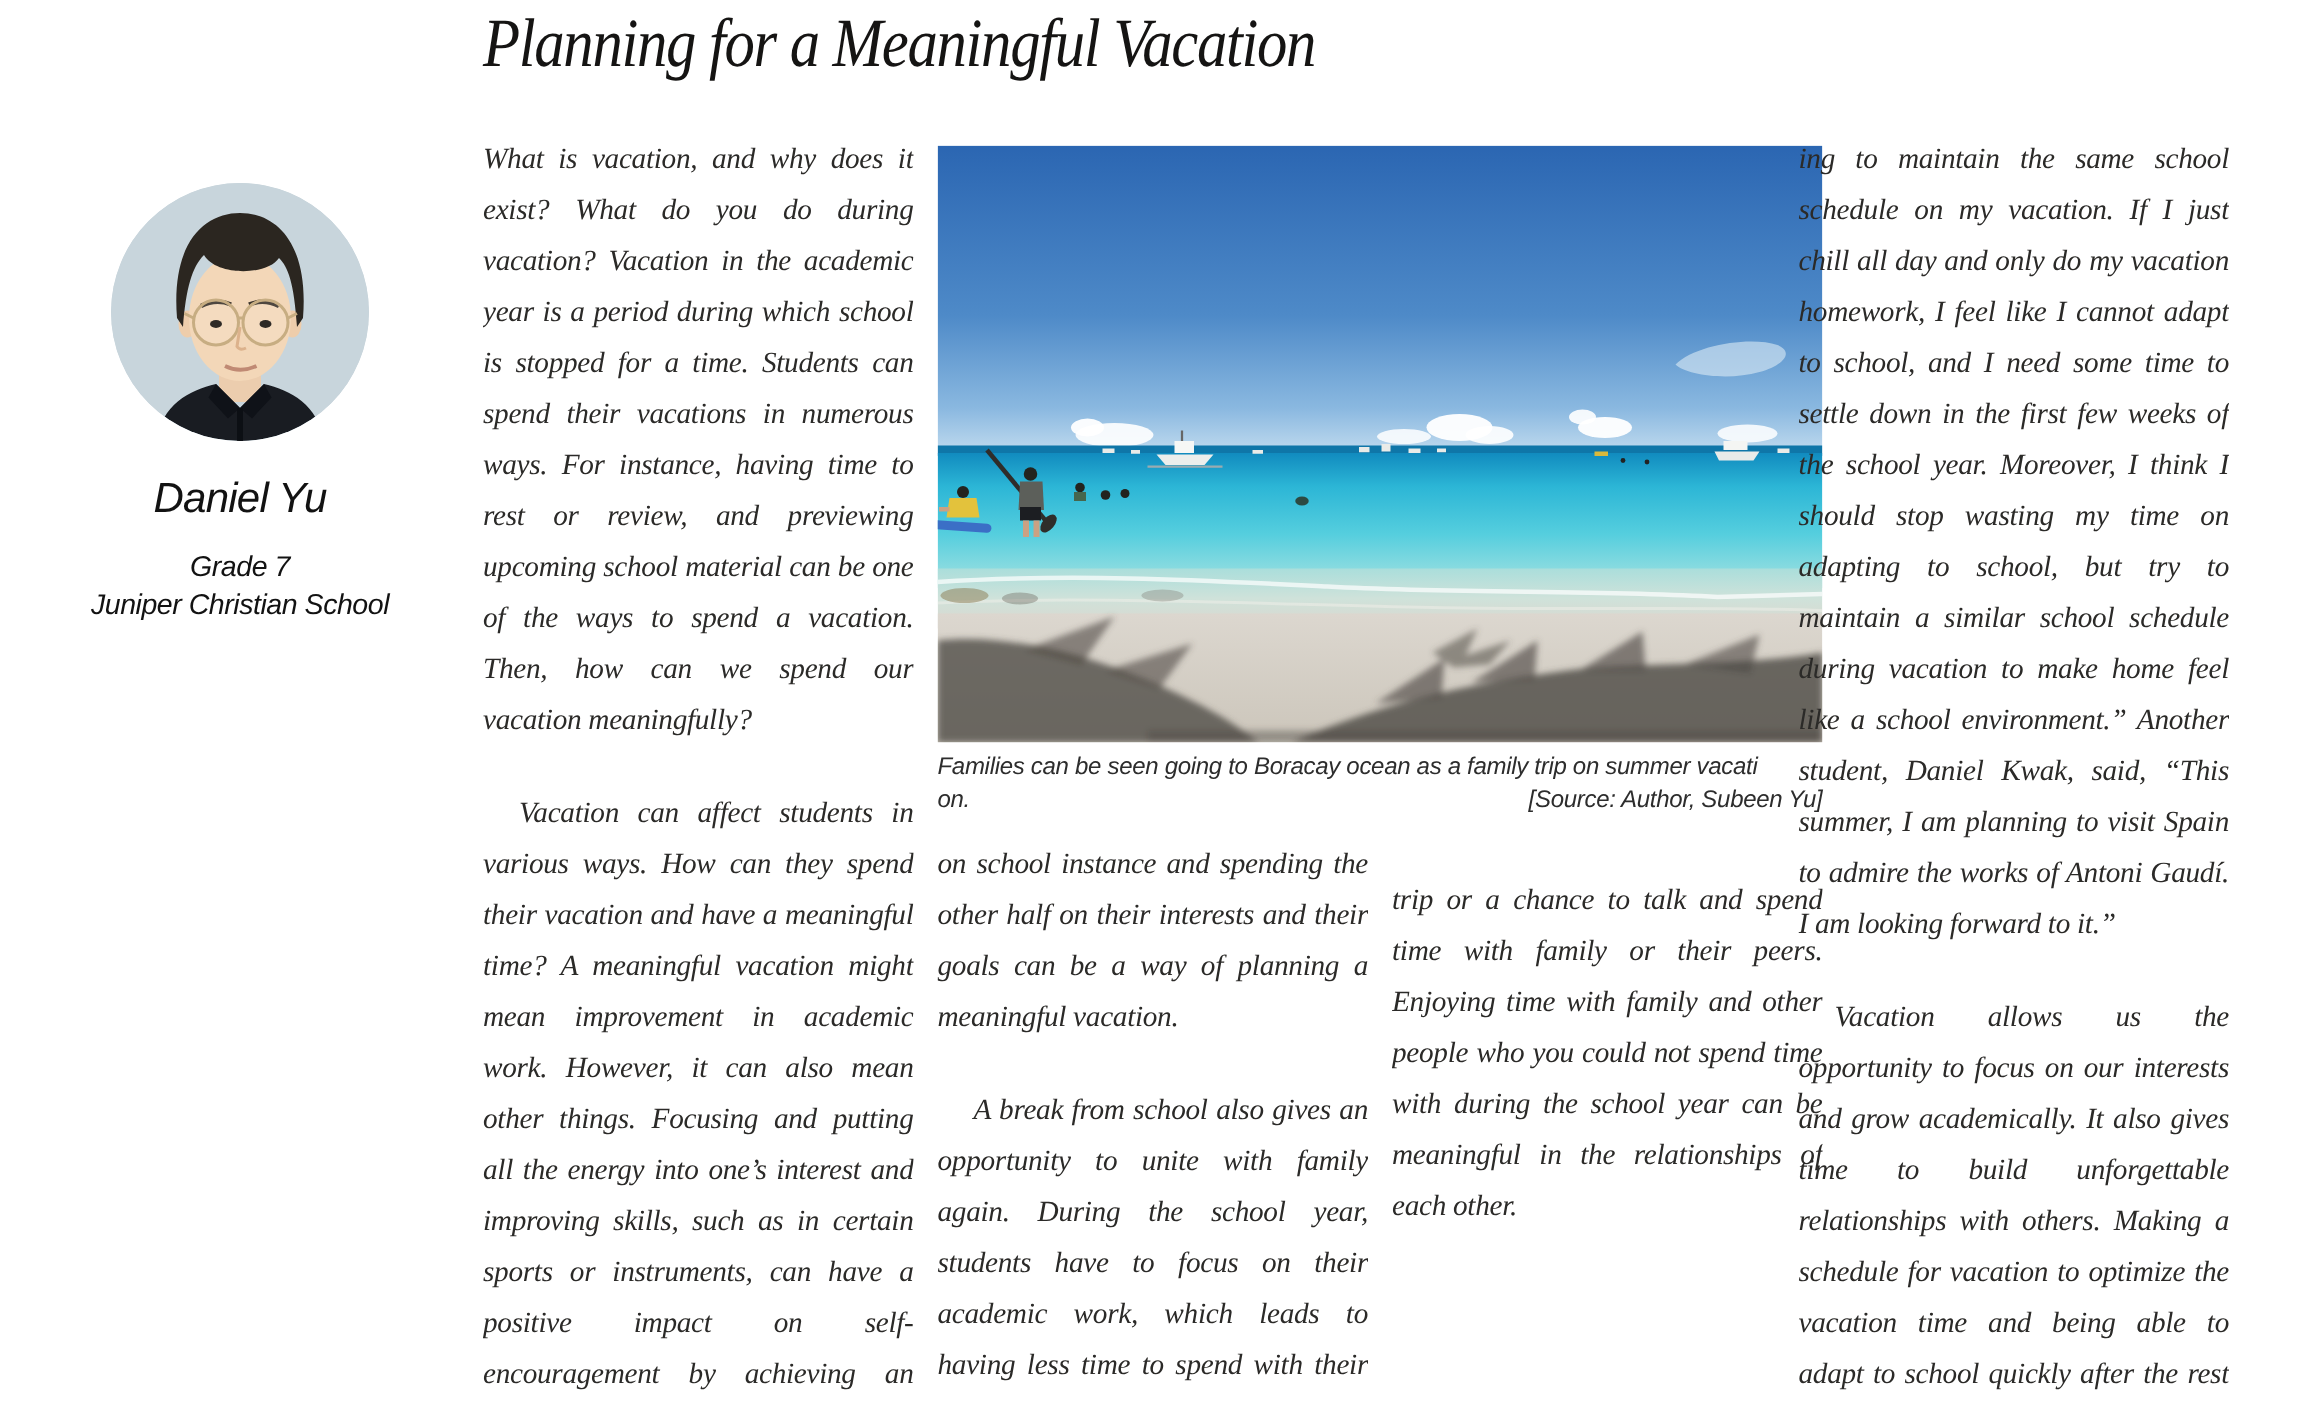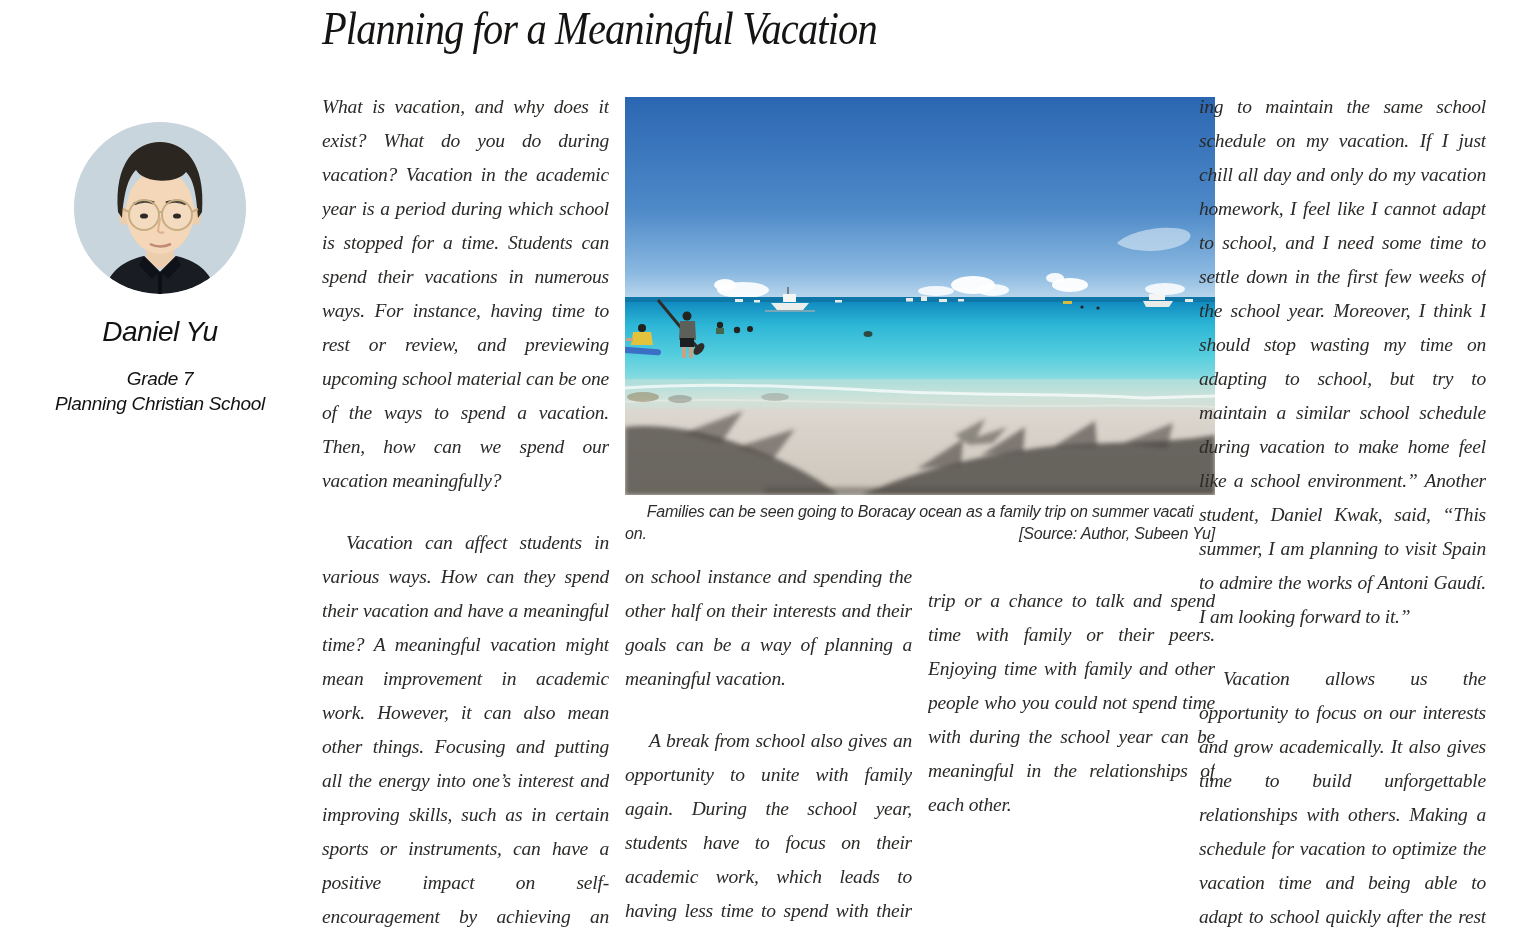--- a/index.html
+++ b/index.html
@@ -26,21 +26,21 @@
   .col4{left:1199px;top:90px;height:844px;}
   .para{margin:0 0 28px 0;}
   .para.indent{text-indent:24px;}
 
   .photo{position:absolute;left:625px;top:97px;width:590px;height:398px;margin:0;overflow:hidden;}
   .photo svg{display:block;}
 
   .caption{position:absolute;left:625px;top:501px;width:590px;
            font-family:"Liberation Sans",sans-serif;font-size:16px;line-height:21.5px;
            color:#2d2d2d;letter-spacing:-0.2px;}
-  .cap-line1{white-space:nowrap;text-align:center;}
+  .cap-line1{white-space:nowrap;}
   .cap-line2{display:flex;justify-content:space-between;align-items:center;}
 </style>
 </head>
 <body>
 
 <div class="page">
 
   <h1 class="title">Planning for a Meaningful Vacation</h1>
 
   <aside class="sidebar">
@@ -69,21 +69,21 @@
           <path d="M76,122 Q86,127 97,122" stroke="#c08a74" stroke-width="2.5" fill="none"></path>
           <path d="M30,172 C34,148 52,138 70,134 L86,150 L102,134 C120,138 138,148 142,172 Z" fill="#191c22"></path>
           <path d="M70,134 L86,150 L78,157 L65,143 Z" fill="#0f1218"></path>
           <path d="M102,134 L86,150 L94,157 L107,143 Z" fill="#0f1218"></path>
           <rect x="84" y="150" width="4" height="22" fill="#0c0f14"></rect>
         </g>
       </svg>
     </div>
     <div class="author-name">Daniel Yu</div>
     <div class="author-grade">Grade 7</div>
-    <div class="author-school">Planning Christian School</div>
+    <div class="author-school">Juniper Christian School</div>
   </aside>
 
   <section class="col col1">
     <p class="para">What is vacation, and why does it exist? What do you do during vacation? Vacation in the academic year is a period during which school is stopped for a time. Students can spend their vacations in numerous ways. For instance, having time to rest or review, and previewing upcoming school material can be one of the ways to spend a vacation. Then, how can we spend our vacation meaningfully?</p>
     <p class="para indent">Vacation can affect students in various ways. How can they spend their vacation and have a meaningful time? A meaningful vacation might mean improvement in academic work. However, it can also mean other things. Focusing and putting all the energy into one’s interest and improving skills, such as in certain sports or instruments, can have a positive impact on self-encouragement by achieving an ultimate goal. Planning for the vacation and having a solid goal to achieve is important as well; using half of the vacation</p>
   </section>
 
   <figure class="photo">
     <svg width="590" height="398" viewBox="0 0 590 398">
       <defs>

